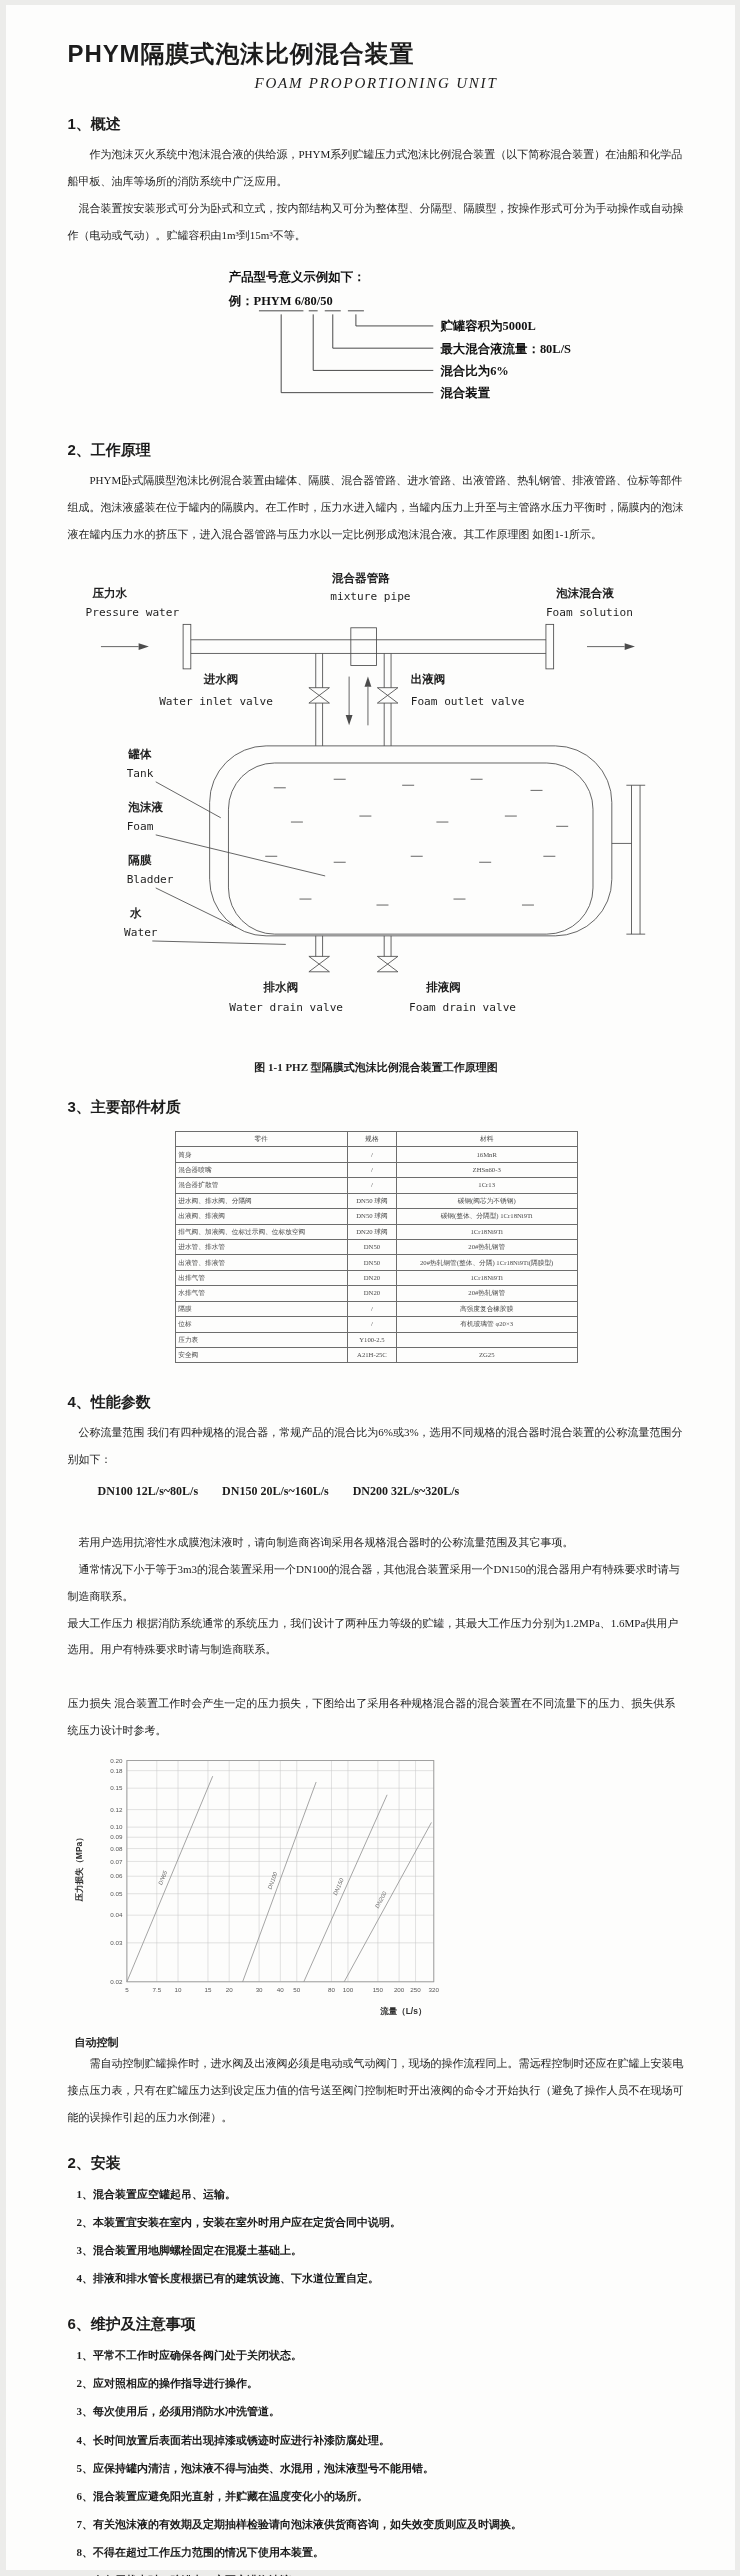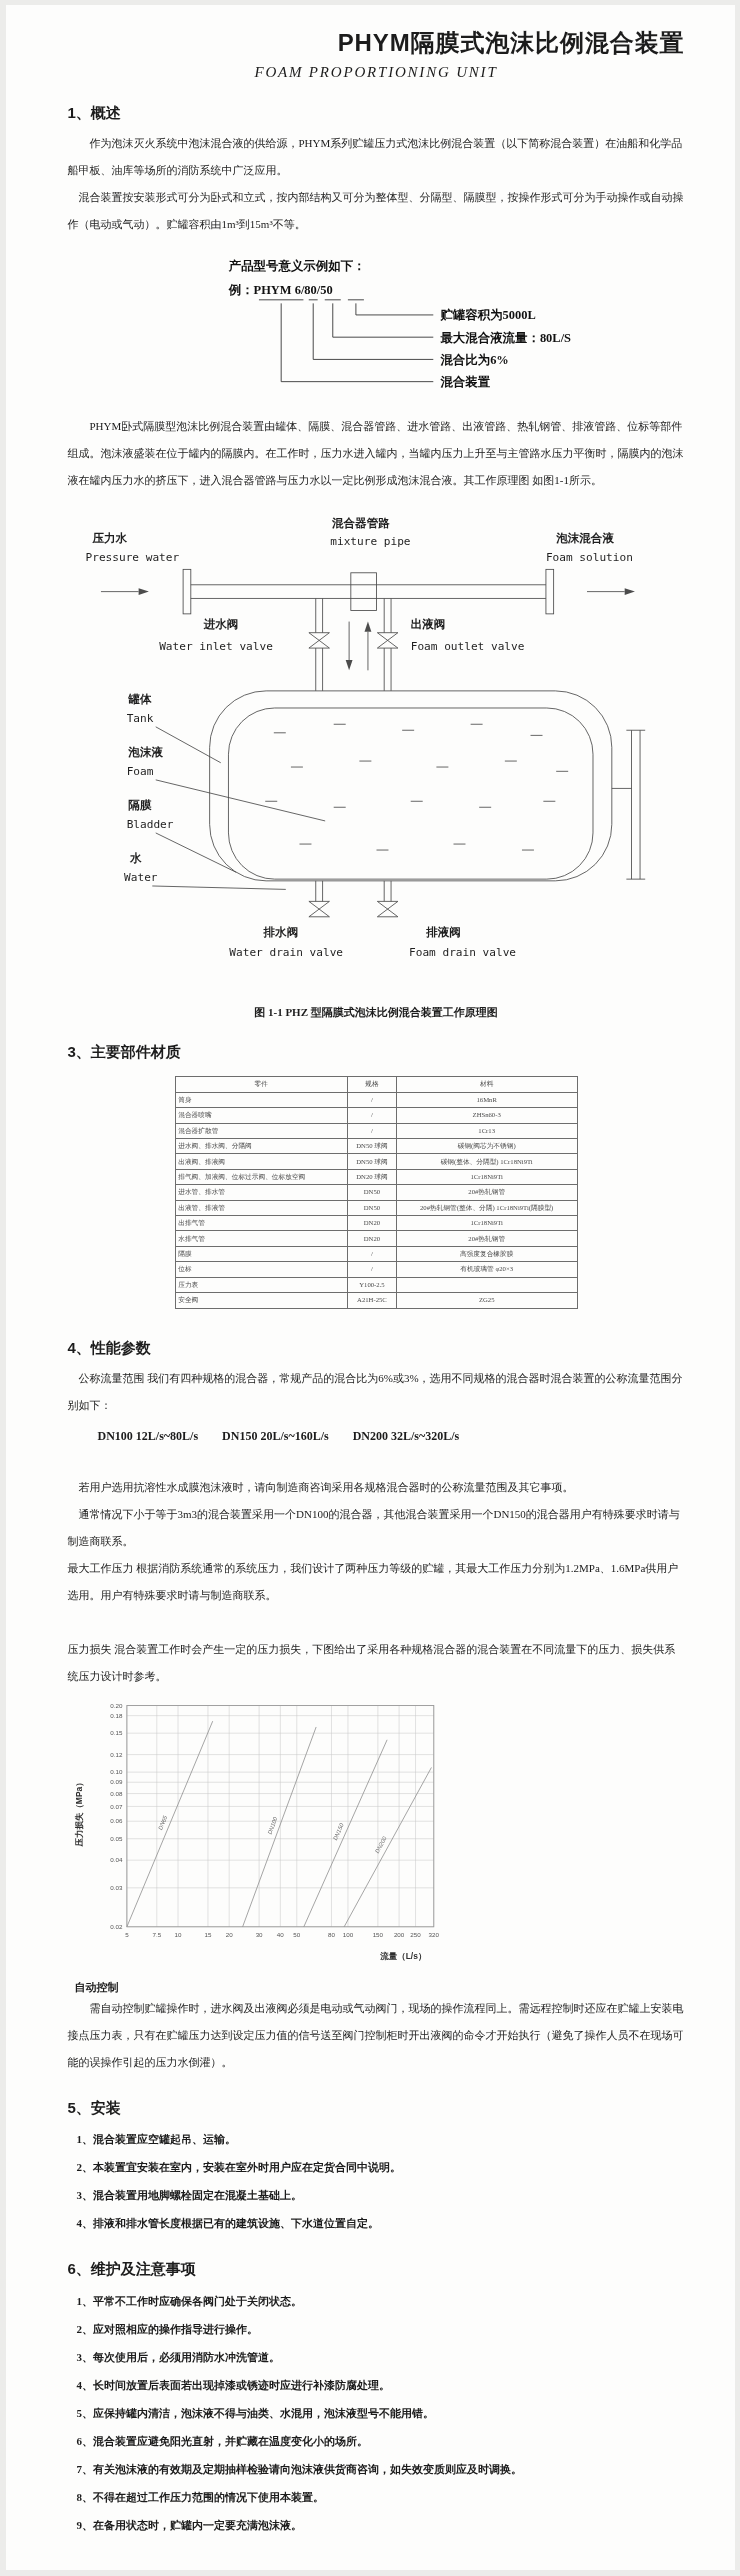--- a/index.html
+++ b/index.html
@@ -1,20 +1,20 @@
 <!DOCTYPE html>
 <html style="font-size:14.3px"><head>
 <meta charset="utf-8">
 <style>
   html,body{margin:0;padding:0;}
   body{background:#ececea;width:740px;height:2576px;overflow:hidden;}
   .page{width:729px;height:2565px;margin:5.3px auto;background:#fdfdfc;box-sizing:border-box;
         padding:21.4px 50px 0 62px;color:#1c1c1c;}
-  .title{text-align:right;font-family:"Liberation Sans",sans-serif;font-weight:bold;
-         font-size:24px;letter-spacing:0.9px;margin-top:0;}
+  .title{text-align:left;font-family:"Liberation Sans",sans-serif;font-weight:bold;
+         font-size:24px;letter-spacing:0.9px;margin-top:11px;}
   .subtitle{text-align:center;font-family:"Liberation Serif",serif;font-size:15px;
             letter-spacing:1.8px;margin-top:5.3px;font-style:italic;}
   .h2{font-family:"Liberation Sans",sans-serif;font-weight:bold;font-size:15px;
       margin:23px 0 7.1px 0;}
   .para{font-family:"Liberation Serif",serif;font-size:11px;line-height:2.45;margin:0;}
   .indent{text-indent:2em;}
   .indent-sm{text-indent:1em;}
   .flow-specs{font-family:"Liberation Serif",serif;font-size:12px;line-height:2.4;
               padding-left:2.5em;font-weight:bold;margin:3.6px 0 23px 0;}
   .model-wrap{margin:12.5px 0 5.3px 98px;}
@@ -72,20 +72,21 @@
       <polyline class="mln" points="187,60 187,98 300,98"></polyline>
       <polyline class="mln" points="165,60 165,123 300,123"></polyline>
       <polyline class="mln" points="129,60 129,148 300,148"></polyline>
       <text class="mtxt" x="308" y="78">贮罐容积为5000L</text>
       <text class="mtxt" x="308" y="103">最大混合液流量：80L/S</text>
       <text class="mtxt" x="308" y="128">混合比为6%</text>
       <text class="mtxt" x="308" y="153">混合装置</text>
     </svg>
   </div>
 
+  <div class="h2">2、工作原理</div>
   <p class="para indent">PHYM卧式隔膜型泡沫比例混合装置由罐体、隔膜、混合器管路、进水管路、出液管路、热轧钢管、排液管路、位标等部件组成。泡沫液盛装在位于罐内的隔膜内。在工作时，压力水进入罐内，当罐内压力上升至与主管路水压力平衡时，隔膜内的泡沫液在罐内压力水的挤压下，进入混合器管路与压力水以一定比例形成泡沫混合液。其工作原理图 如图1-1所示。</p>
 
   <svg width="599" height="481" viewBox="0 0 700 562" style="display:block;margin:12.5px auto 0 auto;">
 
     <rect class="dln" x="124" y="74" width="9" height="52"></rect>
     <rect class="dln" x="548" y="74" width="9" height="52"></rect>
     <line class="dln" x1="133" y1="92" x2="548" y2="92"></line>
     <line class="dln" x1="133" y1="108" x2="548" y2="108"></line>
     <rect class="dln" x="320" y="78" width="30" height="44"></rect>
 
@@ -334,21 +335,21 @@
         <line x1="309.5478441040989" y1="262" x2="407.3739217955142" y2="83.40049275532272" class="ser"></line>
         <text class="slab" text-anchor="middle" transform="translate(352.5043613959782,171.27223652255492) rotate(-61.28872049588101)">DN200</text>
         <text x="350" y="298" class="axis">流量（L/s）</text>
         <text class="axis" transform="translate(16,172) rotate(-90)">压力损失（MPa）</text>
       </svg>
   </div>
 
   <div class="auto-head">自动控制</div>
   <p class="para indent">需自动控制贮罐操作时，进水阀及出液阀必须是电动或气动阀门，现场的操作流程同上。需远程控制时还应在贮罐上安装电接点压力表，只有在贮罐压力达到设定压力值的信号送至阀门控制柜时开出液阀的命令才开始执行（避免了操作人员不在现场可能的误操作引起的压力水倒灌）。</p>
 
-  <div class="h2">5、安装</div>
+  <div class="h2">2、安装</div>
   <div class="list">
       <div class="item">1、混合装置应空罐起吊、运输。</div>
       <div class="item">2、本装置宜安装在室内，安装在室外时用户应在定货合同中说明。</div>
       <div class="item">3、混合装置用地脚螺栓固定在混凝土基础上。</div>
       <div class="item">4、排液和排水管长度根据已有的建筑设施、下水道位置自定。</div>
     </div>
 
   <div class="h2">6、维护及注意事项</div>
   <div class="list">
       <div class="item">1、平常不工作时应确保各阀门处于关闭状态。</div>

